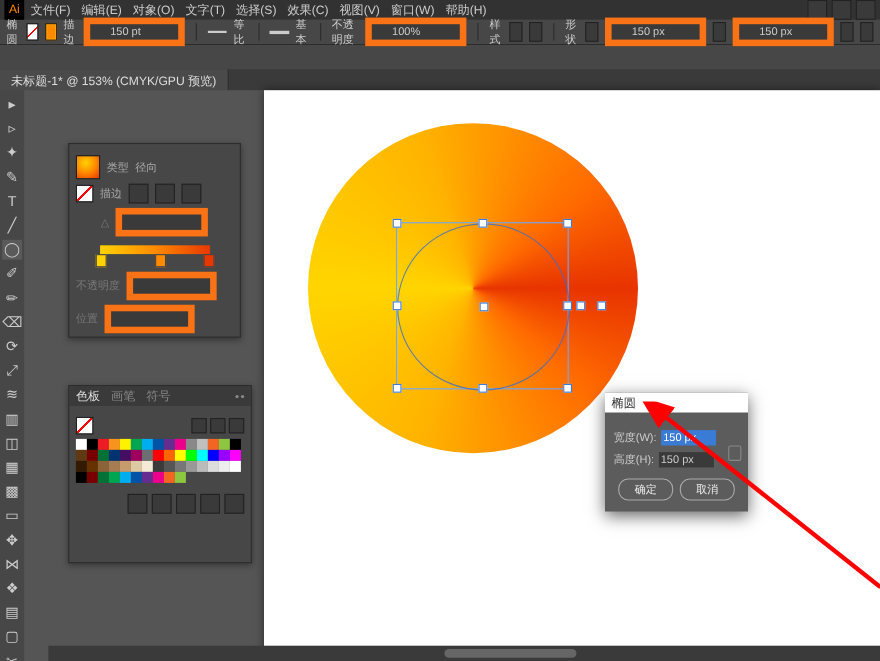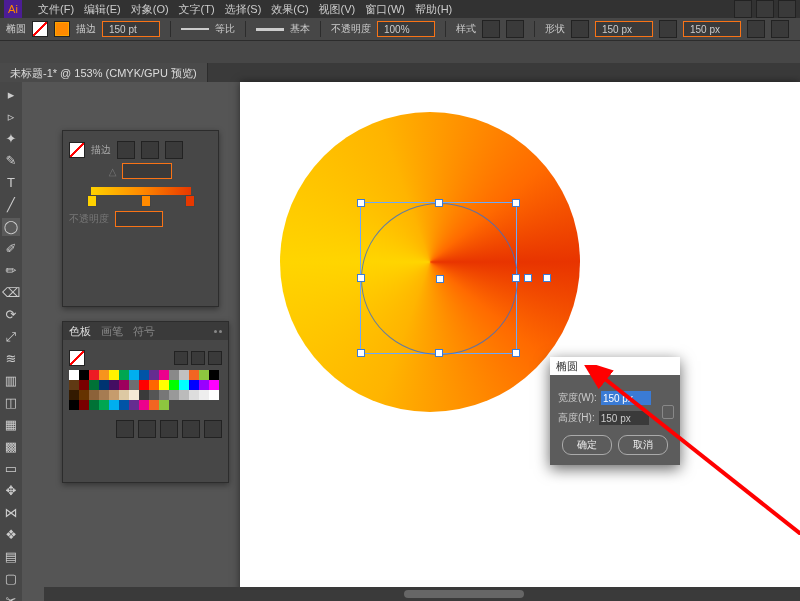--- a/index.html
+++ b/index.html
@@ -1,28 +1,28 @@
 <!DOCTYPE html>
 <html><head>
 <meta charset="utf-8">
 <style>
   html,body{margin:0;padding:0;width:800px;height:601px;background:#4a4a4a;font-family:"Microsoft YaHei",Arial,sans-serif;font-size:10px;color:#ccc;overflow:hidden;position:relative}
   
   .menubar{height:18px;background:#323232;display:flex;align-items:center;padding:0 4px;font-size:11px}
-  .ai-logo{width:18px;height:18px;background:#4c1d95;color:#ff8a00;font-weight:normal;display:flex;align-items:center;justify-content:center;font-size:11px;margin-right:16px}
+  .ai-logo{width:18px;height:18px;background:#000000;color:#ff8a00;font-weight:normal;display:flex;align-items:center;justify-content:center;font-size:11px;margin-right:6px}
   .menubar span{margin-right:10px;cursor:default}
   
   .propbar{height:22px;background:#474747;display:flex;align-items:center;padding:0 6px;gap:6px;border-bottom:1px solid #2c2c2c}
   .propbar2{height:22px;background:#474747;display:flex;align-items:center;padding:0 6px;gap:6px}
   .swatch{width:14px;height:14px;border:1px solid #222}
   .swatch.no-fill{background:linear-gradient(135deg,#fff 45%,red 45%,red 55%,#fff 55%)}
   .swatch.orange{background:#ff8a00;box-shadow:0 0 0 1px #ffa500 inset}
   .mini-btn{width:16px;height:16px;background:#3a3a3a;border:1px solid #222;display:inline-block}
   .stroke-line{width:28px;height:2px;background:#ccc;display:inline-block}
-  .fld{width:44px;height:14px;background:#3a3a3a;border:1px solid #f97316;color:#ccc;font-size:10px;padding:0 6px}
+  .fld{width:44px;height:14px;background:#3a3a3a;border:6px solid #f97316;color:#ccc;font-size:10px;padding:0 18px}
   .sep{width:1px;height:16px;background:#2c2c2c;margin:0 4px}
   
   .tabstrip{height:20px;background:#3a3a3a;display:flex;align-items:center}
   .tab{background:#4a4a4a;padding:3px 10px;font-size:11px;color:#ddd;border-right:1px solid #2c2c2c}
   
   .workspace{position:absolute;left:0;top:82px;right:0;bottom:0}
   .toolbar{position:absolute;left:0;top:0;width:22px;bottom:0;background:#474747;display:flex;flex-direction:column;align-items:center;padding-top:4px;gap:4px}
   .tool{width:18px;height:18px;background:#474747}
   .tool.sel{background:#5a5a5a}
   .tool .glyph{display:block;width:100%;height:100%;font-size:13px;line-height:18px;text-align:center;color:#ccc}
@@ -238,43 +238,52 @@
       </div>
     </div>
     <div class="hscroll">
      <div class="thumb"></div>
     </div>
   </div>
 
   <div class="panel" style="left:62px;top:48px;width:155px;height:175px">
     <div class="body">
       <div class="row">
+        <div class="grad-preview"></div>
+        <span>类型</span>
+        <span>径向</span>
+      </div>
+      <div class="row">
          <div class="swatch no-fill"></div>
         <span>描边</span>
         <div class="mini-btn"></div>
         <div class="mini-btn"></div>
         <div class="mini-btn"></div>
       </div>
       <div class="row" style="justify-content:center;color:#777">
         <span>△ </span>
         <input class="fld" style="width: 36px;">
       </div>
       <div class="grad-strip">
         <div class="grad-stop s1"></div>
         <div class="grad-stop s2"></div>
         <div class="grad-stop s3"></div>
       </div>
       <div class="row" style="color:#777">
         <span>不透明度</span>
         <input class="fld" style="width: 34px;">
       </div>
-    </div>
-  </div>
-
-  <div class="panel" style="left:62px;top:239px;width:165px;height:160px">
+      <div class="row" style="color:#777">
+        <span>位置</span>
+        <input class="fld" style="width: 34px;">
+      </div>
+    </div>
+  </div>
+
+  <div class="panel" style="left:62px;top:268px;width:165px;height:160px">
     <div class="hdr">
       <span class="tabp">色板</span>
       <span class="tabp inact">画笔</span>
       <span class="tabp inact">符号</span>
       <div class="close-dots">
           <div class="d"></div>
           <div class="d"></div>
         </div>
     </div>
     <div class="body">

